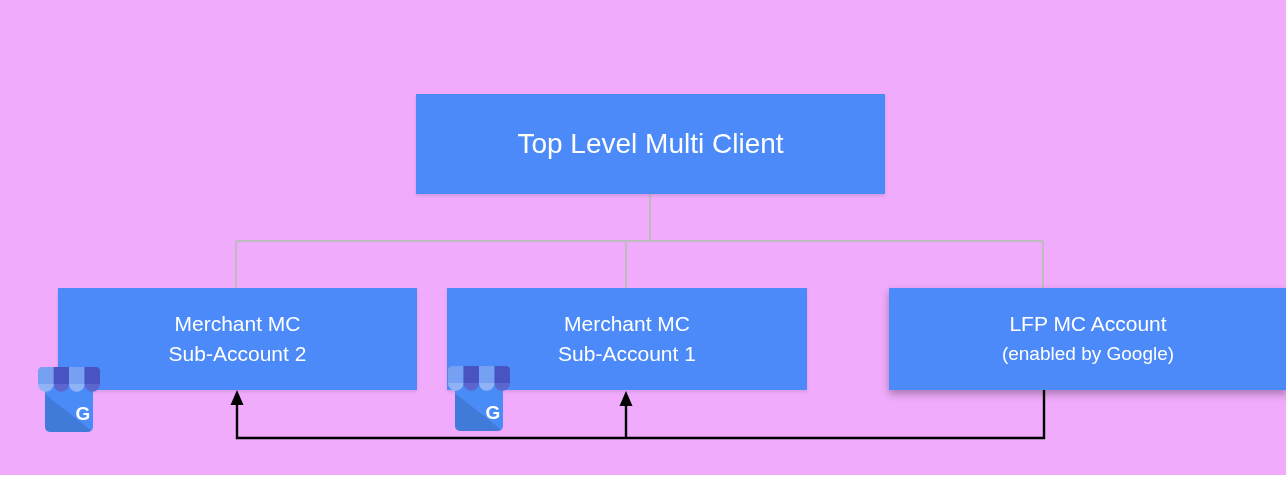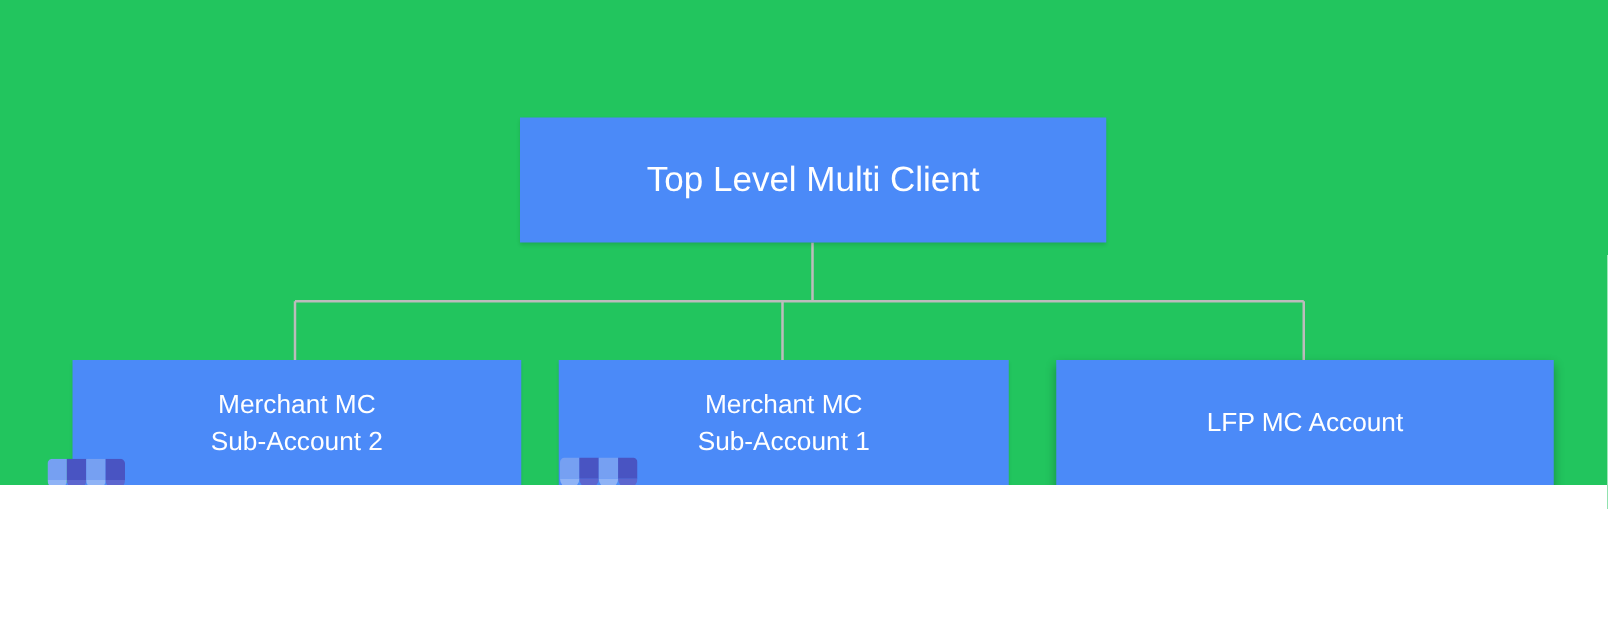--- a/index.html
+++ b/index.html
@@ -1,29 +1,29 @@
 <!DOCTYPE html>
 <html style="--node-fill: #4b8af8; --node-text: #ffffff; --tree-line: #bcbcbc; --flow-line: #000000; --gmb-body: #4a8cf7; --gmb-band-light: #76a0f2; --gmb-band-dark: #4954c2; --gmb-scallop-light: #8fb3f6; --gmb-scallop-dark: #5c66cf;"><head>
 <meta charset="utf-8">
 <style>
   html,body{margin:0;padding:0;background:#fff;}
   .canvas{
-    position:relative;width:1286px;height:388px;background:#22c55e;
+    position:relative;width:1286px;height:475px;background:#f0abfc;
     font-family:"Liberation Sans", sans-serif;overflow:hidden;text-decoration:underline;
   }
   .lines-layer{position:absolute;left:0;top:0;width:1286px;height:501px;z-index:1;}
   .node{
     position:absolute;z-index:2;display:flex;flex-direction:column;
     align-items:center;justify-content:center;text-align:center;
     background:var(--node-fill,#4b8af8);color:var(--node-text,#fff);
   }
   .node-mca{left:416px;top:94px;width:469px;height:100px;font-size:28px;line-height:40px;box-shadow:0 2px 3px rgba(0,0,0,.12);}
   .node-sub1{left:58px;top:288px;width:359px;height:102px;font-size:21px;line-height:30px;box-shadow:0 2px 3px rgba(0,0,0,.10);}
   .node-sub2{left:447px;top:288px;width:360px;height:102px;font-size:21px;line-height:30px;box-shadow:0 2px 3px rgba(0,0,0,.10);}
-  .node-lfp{left:845px;top:288px;width:398px;height:102px;font-size:21px;line-height:30px;box-shadow:0 4px 8px rgba(0,0,0,.30);}
+  .node-lfp{left:889px;top:288px;width:398px;height:102px;font-size:21px;line-height:30px;box-shadow:0 4px 8px rgba(0,0,0,.30);}
   .node-lfp .line-2{font-size:19px;}
   .gmb-icon{position:absolute;width:62px;height:66px;z-index:3;}
   .gmb-icon-1{left:38px;top:367px;}
   .gmb-icon-2{left:448px;top:366px;}
 </style>
 </head>
 <body>
 
 <div class="canvas">
 
@@ -45,20 +45,21 @@
     <div class="line-2">Sub-Account 2</div>
   </div>
 
   <div class="node node-sub2">
     <div class="line-1">Merchant MC</div>
     <div class="line-2">Sub-Account 1</div>
   </div>
 
   <div class="node node-lfp">
     <div class="line-1">LFP MC Account</div>
+    <div class="line-2">(enabled by Google)</div>
   </div>
 
   <svg class="gmb-icon gmb-icon-1" viewBox="0 0 62 66">
     <defs>
         <clipPath id="gmb-body-clip-1">
           <rect x="7" y="19" width="48" height="46" rx="5"></rect>
         </clipPath>
       </defs>
     <rect x="7" y="19" width="48" height="46" rx="5" fill="#4a8cf7"></rect>
     <polygon points="7,27 55,65 7,65" fill="#000" fill-opacity="0.12" clip-path="url(#gmb-body-clip-1)"></polygon>

